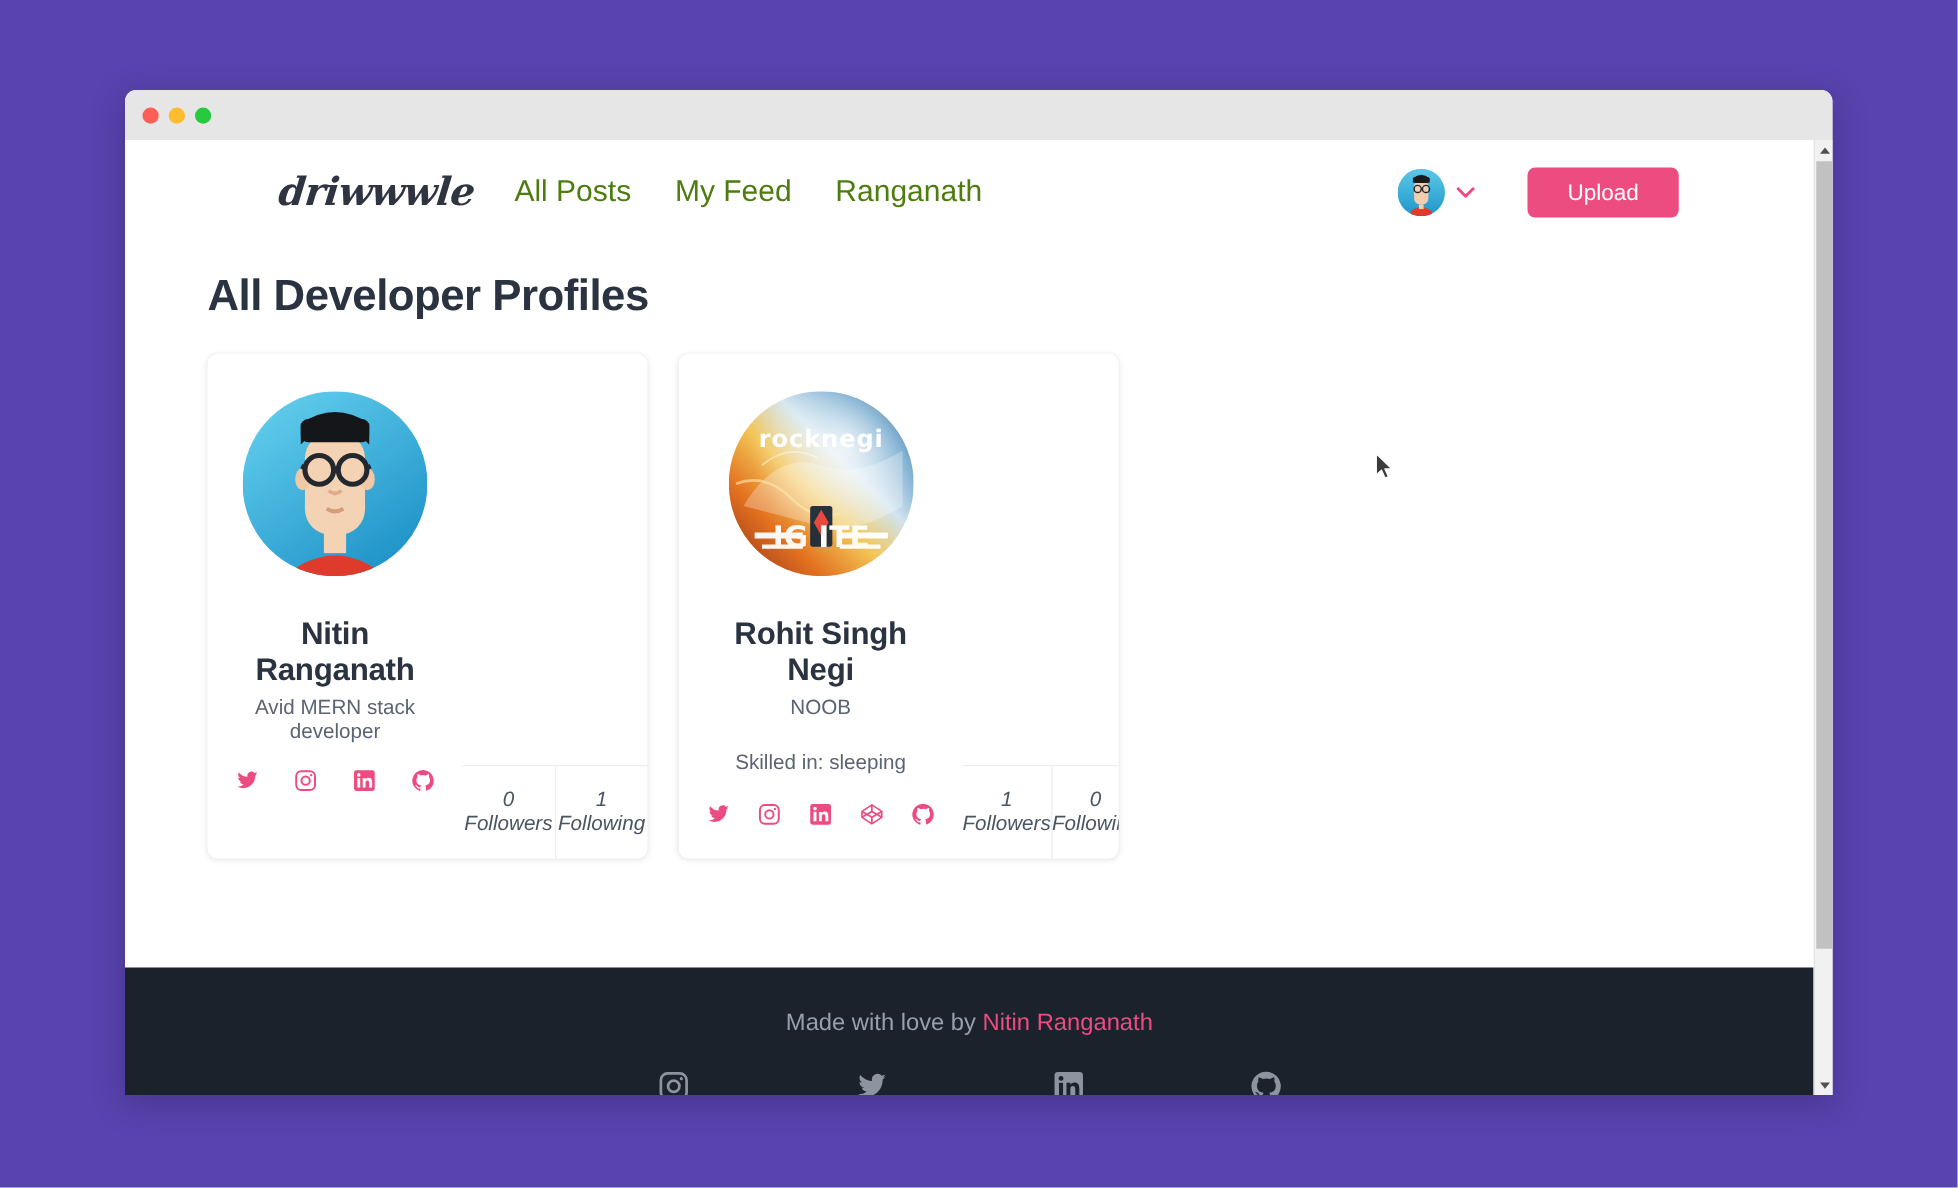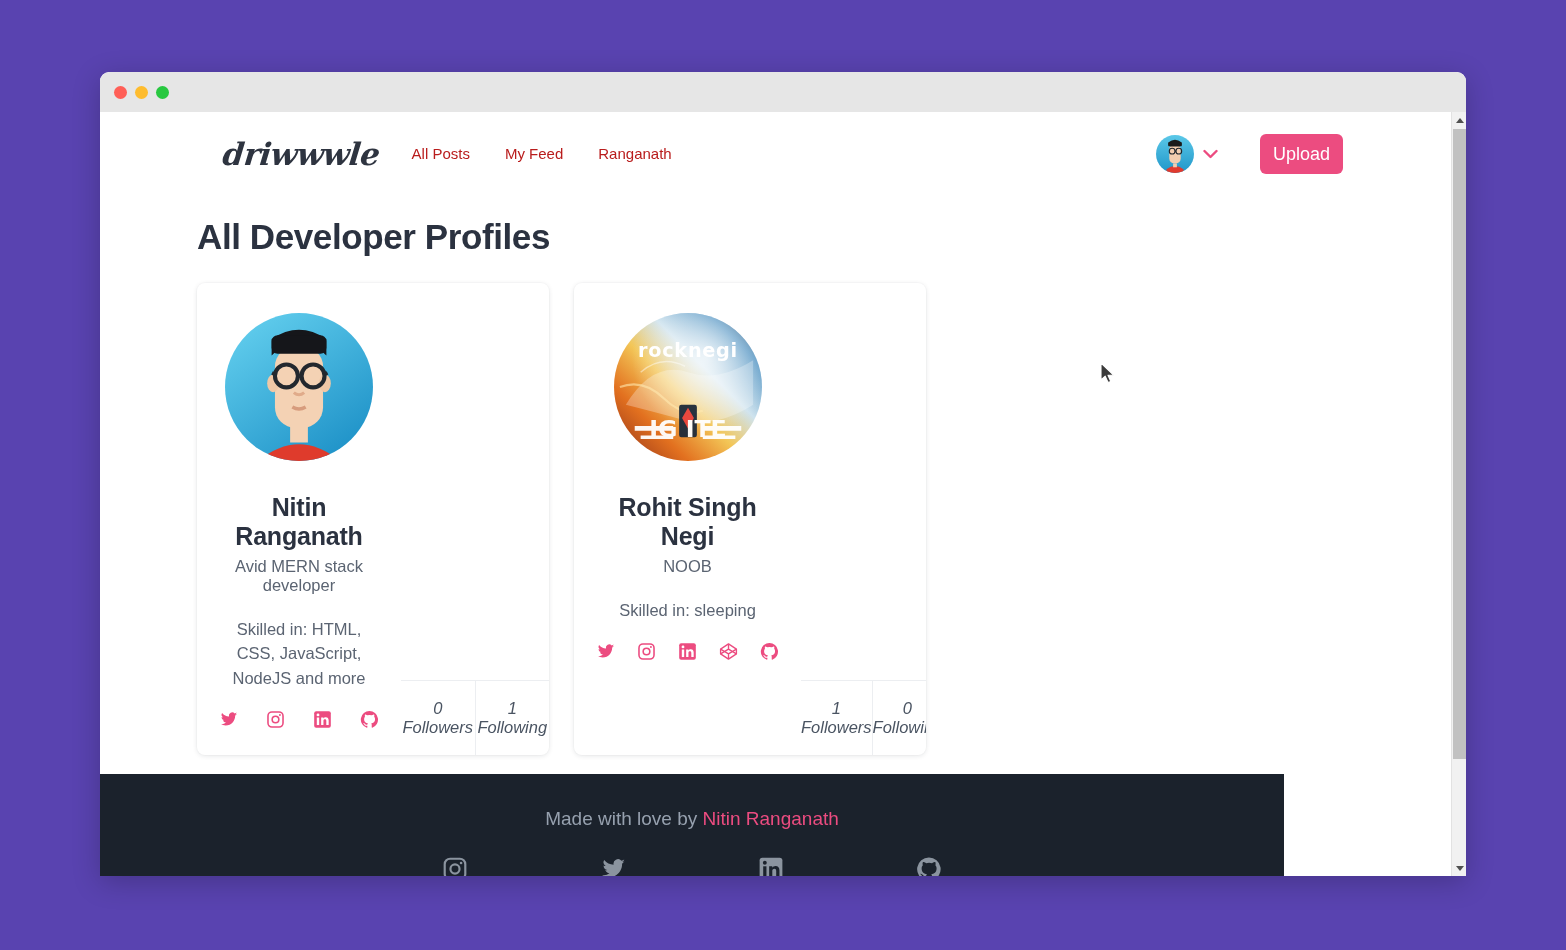--- a/index.html
+++ b/index.html
@@ -111,22 +111,22 @@
     margin-right: 32px;
     white-space: nowrap;
     cursor: pointer;
   }
   .nav-links {
     display: flex;
     align-items: center;
     gap: 35px;
   }
   .nav-link {
-    font-size: 15px;
-    color: #b91c1c;
+    font-size: 24px;
+    color: #4d7c0f;
     text-decoration: none;
     cursor: pointer;
     white-space: nowrap;
   }
   .header-right {
     margin-left: auto;
     display: flex;
     align-items: center;
     gap: 0;
   }
@@ -147,28 +147,28 @@
     margin-left: 4px;
   }
   .upload-btn {
     margin-left: 36px;
     background: #ec4c80;
     color: #ffffff;
     border: none;
     border-radius: 6px;
     font-size: 18px;
     font-family: "Liberation Sans", sans-serif;
-    padding: 11px 13px;
+    padding: 11px 32px;
     cursor: pointer;
     line-height: 1;
   }
 
   
   .main {
-    padding: 0 97px;
+    padding: 0 66px;
   }
   .page-title {
     font-size: 35px;
     font-weight: 700;
     color: #2b3240;
     letter-spacing: -0.4px;
     margin-top: 22px;
     margin-bottom: 26px;
   }
 
@@ -244,21 +244,21 @@
     cursor: pointer;
     font-style: italic;
   }
   .stat + .stat { border-left: 1px solid #eceef1; text-align: center; }
 
   
   .site-footer {
     position: absolute;
     left: 0;
     bottom: 0;
-    width: 1184px;
+    width: 1351px;
     background: #1b222c;
     padding-top: 34px;
     text-align: center;
     height: 102px;
   }
   .footer-text {
     font-size: 19px;
     color: #96a0ae;
   }
   .footer-text .accent { color: #ec4c80; }
@@ -368,21 +368,20 @@
                   <line x1="19.7" y1="17" x2="20.7" y2="17" stroke="#23282e" stroke-width="1.1"></line>
                   <line x1="13.5" y1="16.6" x2="12.7" y2="16.2" stroke="#23282e" stroke-width="1"></line>
                   <line x1="26.9" y1="16.6" x2="27.7" y2="16.2" stroke="#23282e" stroke-width="1"></line>
                   <path d="M18.6 21.5 q1.4 1.2 2.8 0" stroke="#e0ab8a" stroke-width="0.8" fill="none"></path>
                   <path d="M18.2 25.4 q1.8 1.1 3.6 0" stroke="#d79c7d" stroke-width="0.9" fill="none"></path>
                   <rect x="17.6" y="30" width="4.8" height="5" fill="#f4d2b4"></rect>
                 </svg>
               </div>
               <div class="card-name">Nitin Ranganath</div>
               <div class="card-role">Avid MERN stack developer</div>
-              <div class="card-skills">Skilled in: HTML, CSS, JavaScript, NodeJS and more</div>
 
               <div class="card-socials">
                 <a class="social-icon">
                   <svg width="19" height="19" viewBox="0 0 24 24" fill="currentColor">
                       <path d="M23 4.9a8.5 8.5 0 0 1-2.4.7 4.2 4.2 0 0 0 1.8-2.3c-.8.5-1.7.8-2.6 1a4.2 4.2 0 0 0-7.2 3.8A11.9 11.9 0 0 1 3.9 3.7a4.2 4.2 0 0 0 1.3 5.6c-.7 0-1.3-.2-1.9-.5a4.2 4.2 0 0 0 3.4 4.1c-.6.2-1.2.2-1.8.1a4.2 4.2 0 0 0 3.9 2.9A8.4 8.4 0 0 1 2 17.7a11.9 11.9 0 0 0 6.4 1.9c7.7 0 12-6.4 12-12v-.5c.8-.6 1.5-1.4 2.1-2.2z"></path>
                     </svg>
                 </a>
                 <a class="social-icon">
                   <svg width="19" height="19" viewBox="0 0 24 24" fill="none" stroke="currentColor" stroke-width="2">
                       <rect x="2.5" y="2.5" width="19" height="19" rx="5"></rect>

